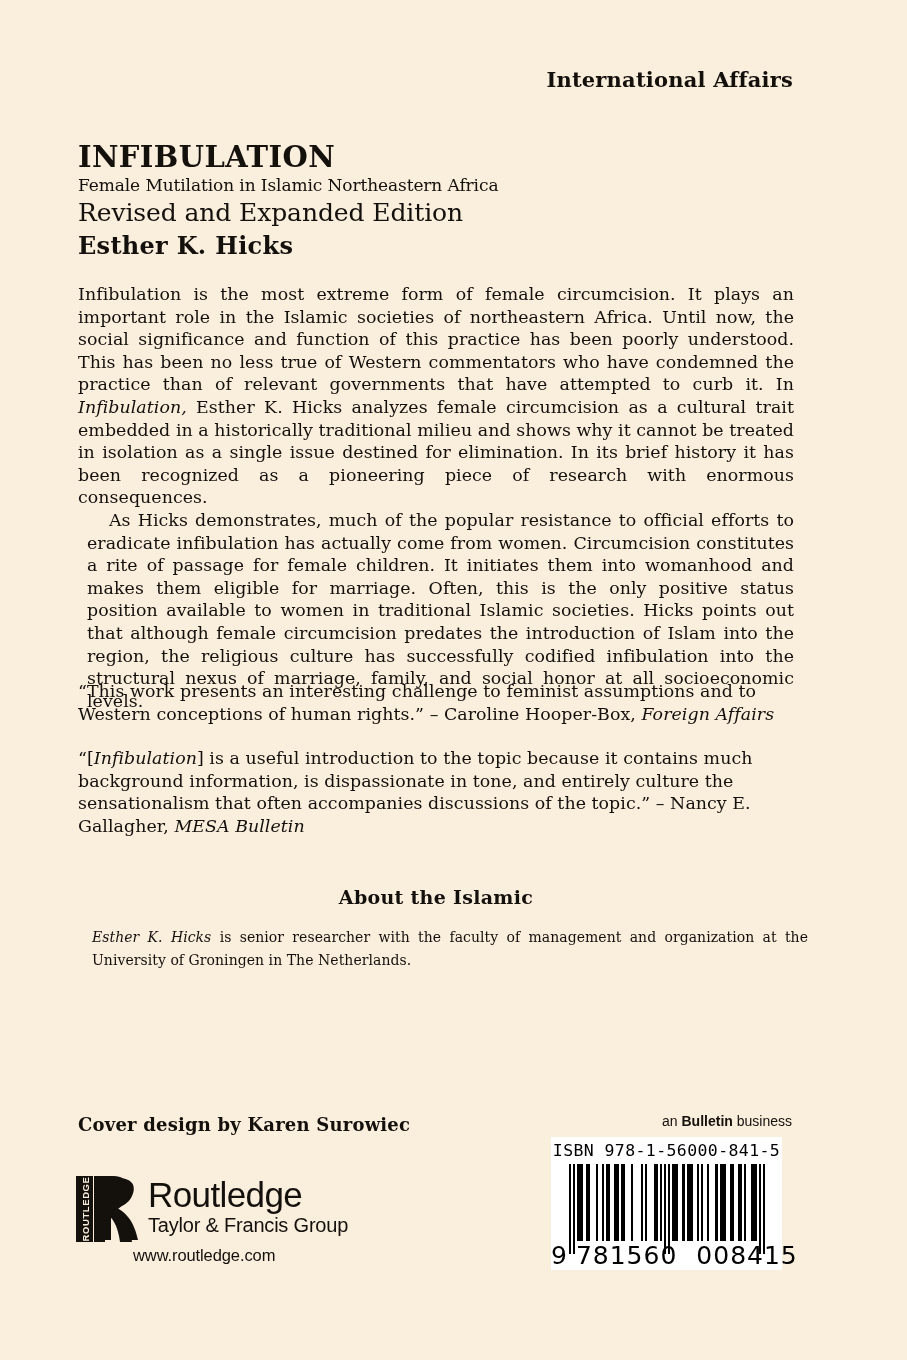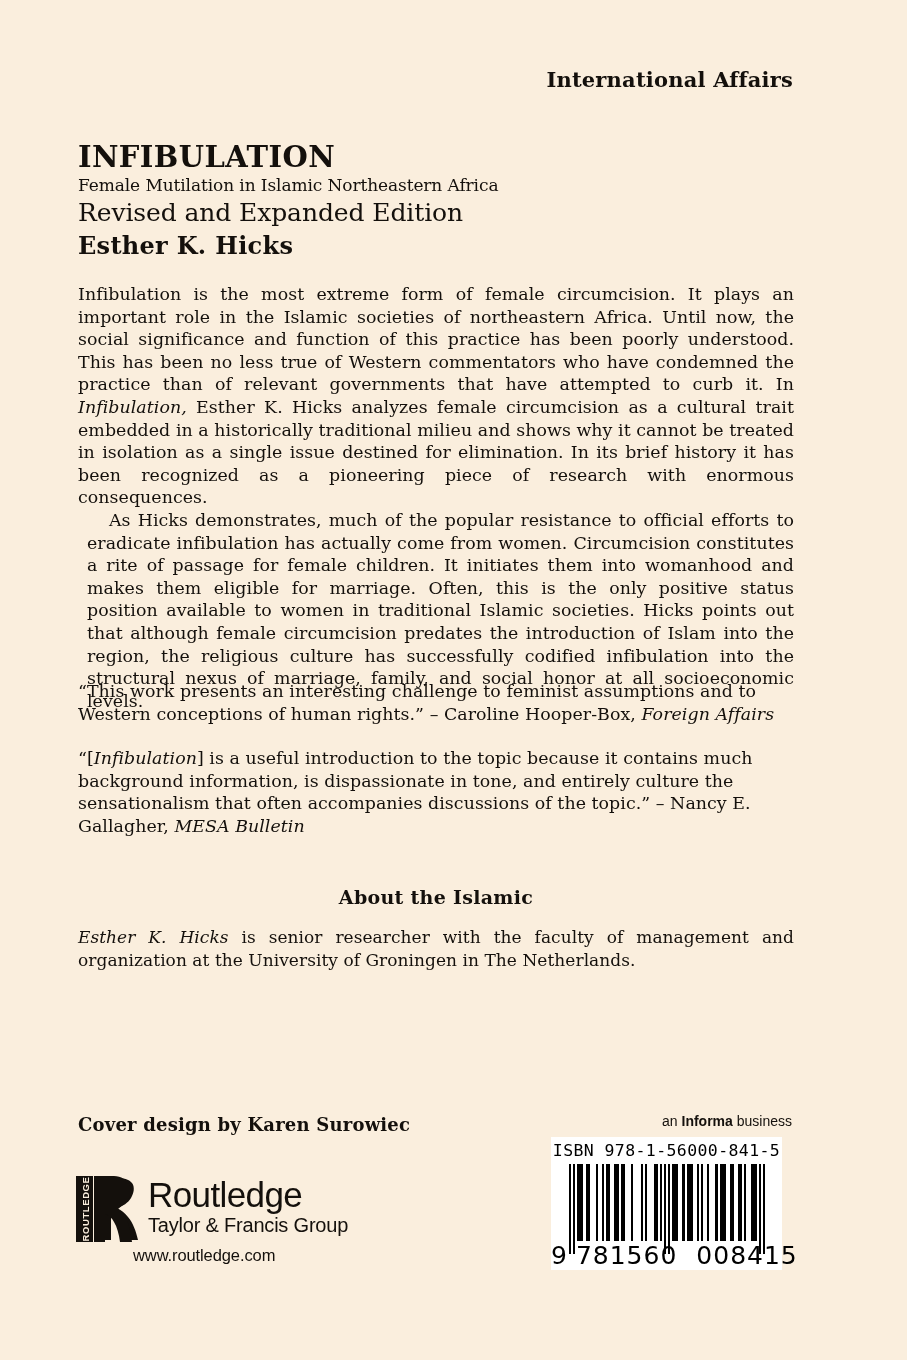--- a/index.html
+++ b/index.html
@@ -115,23 +115,23 @@
     left: 78px;
     width: 716px;
     text-align: center;
     font-size: 19px;
     font-weight: bold;
     letter-spacing: 0.3px;
   }
   .about-body {
     position: absolute;
     top: 926px;
-    left: 78px;
+    left: 92px;
     width: 716px;
-    font-size: 17px;
+    font-size: 14px;
     line-height: 22.6px;
     text-align: justify;
     letter-spacing: 0.05px;
   }
   .about-body i { font-style: italic; }
 
   
   .cover-design {
     position: absolute;
     top: 1114px;
@@ -313,21 +313,21 @@
         <path fill="#14100c" d="M20,0 C27,0 33,4 36,10 C38,15 37,20 34,24 C31,28 27,30 24,33 C28,36 32,41 34,47 C36,53 37,59 38,66 L26,66 C25,58 23,51 20,46 C18,42 15,39 11,38 L11,66 L0,66 L0,0 Z"></path>
       </svg>
     </div>
     <div class="rl-words">
       <div class="rl-name">Routledge</div>
       <div class="rl-group">Taylor &amp; Francis Group</div>
     </div>
   </div>
   <div class="rl-url">www.routledge.com</div>
 
-  <div class="informa"><span>an </span><b>Informa</b><span> business</span></div>
+  <div class="informa"><span>an </span><b>Bulletin</b><span> business</span></div>
 
   <div class="barcode-panel">
     <div class="isbn-text">ISBN 978-1-56000-841-5</div>
     <div class="bars" id="barcode-bars">
         <div class="b guard" style="width:2.063px"></div>
         <div class="g" style="width:2.063px"></div>
         <div class="b guard" style="width:2.063px"></div>
         <div class="g" style="width:2.063px"></div>
         <div class="b" style="width:2.063px"></div>
         <div class="b" style="width:2.063px"></div>

